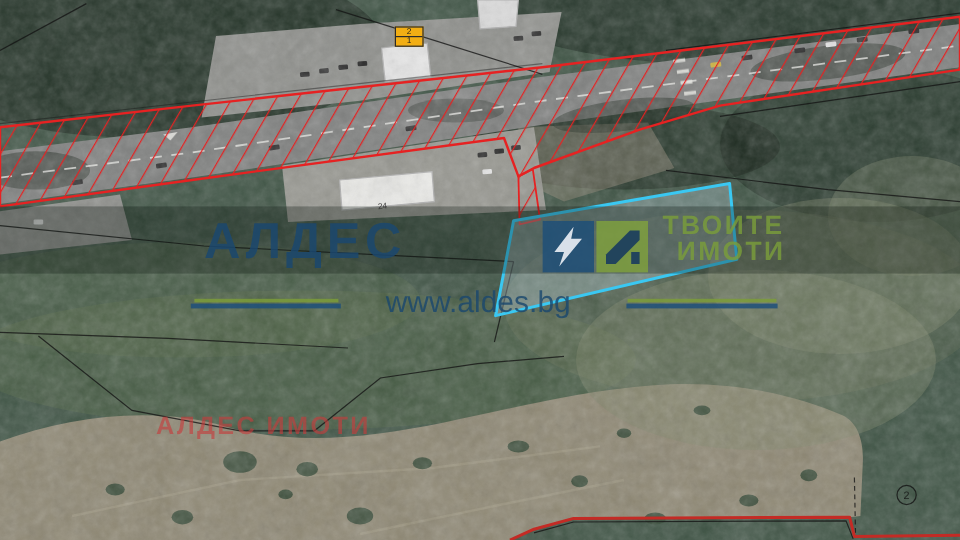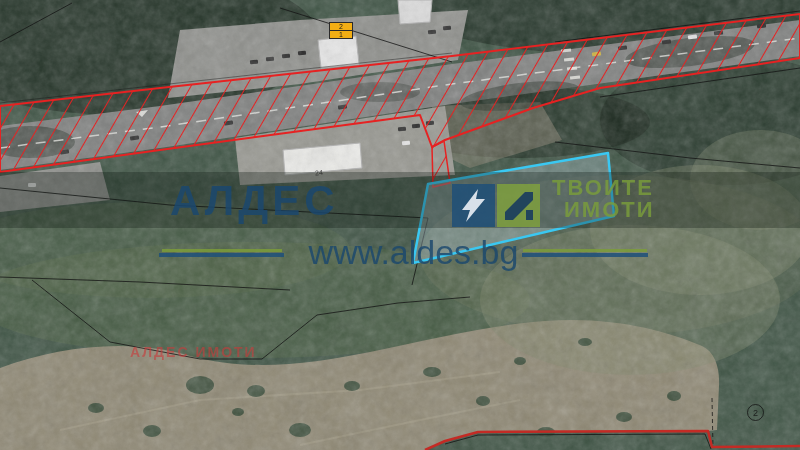--- a/index.html
+++ b/index.html
@@ -7,27 +7,27 @@
          font-family:"Liberation Sans",sans-serif;}
   .stage svg{position:absolute;left:0;top:0;}
   .ovl{position:absolute;pointer-events:none;}
   .band{left:0;top:172px;width:800px;height:56px;background:rgba(12,22,16,.30);}
   .brand{left:170px;top:172px;height:58px;display:flex;align-items:center;
          font-size:42px;font-weight:bold;letter-spacing:4px;color:rgba(27,72,110,.85);}
   .logo{left:452px;top:184px;width:90px;height:44px;}
   .tag{left:552px;font-size:22px;font-weight:bold;letter-spacing:2px;
        color:rgba(122,158,58,.82);height:22px;display:flex;align-items:center;}
   .tag1{top:177px;} .tag2{top:199px;margin-left:12px;}
-  .url{left:306px;top:236px;width:215px;height:32px;display:flex;align-items:center;
-       justify-content:center;font-size:34px;color:rgba(27,72,110,.82);}
+  .url{left:291px;top:236px;width:215px;height:32px;display:flex;align-items:center;
+       justify-content:center;font-size:25px;color:rgba(27,72,110,.82);}
   .ln{height:3px;}
   .lg{background:rgba(125,156,58,.85);} .lb{background:rgba(30,80,122,.85);height:4px;}
   .lg.l{left:162px;top:249px;width:120px;} .lb.l{left:159px;top:253px;width:125px;}
   .lg.r{left:523px;top:249px;width:124px;} .lb.r{left:522px;top:253px;width:126px;}
-  .agency{left:130px;top:344px;font-size:14px;font-weight:bold;letter-spacing:2px;
+  .agency{left:130px;top:344px;font-size:21px;font-weight:bold;letter-spacing:2px;
           color:rgba(198,60,60,.62);}
   .sign{left:329px;top:22px;width:24px;height:17px;background:#f2ae14;
         border:1px solid #2a2a2a;box-sizing:border-box;display:flex;flex-direction:column;}
   .sign div{flex:1;display:flex;align-items:center;justify-content:center;
             font-size:7px;line-height:7px;color:#1a1a1a;}
   .sign .t{border-bottom:1px solid #2a2a2a;}
   .circ2{left:747px;top:404px;width:15px;height:15px;border:1px solid rgba(20,20,20,.8);
          border-radius:50%;display:flex;align-items:center;justify-content:center;
          font-size:9px;color:rgba(20,20,20,.85);}
   .b24{left:315px;top:169px;font-size:7px;color:rgba(40,40,40,.85);transform:rotate(-6deg);}

